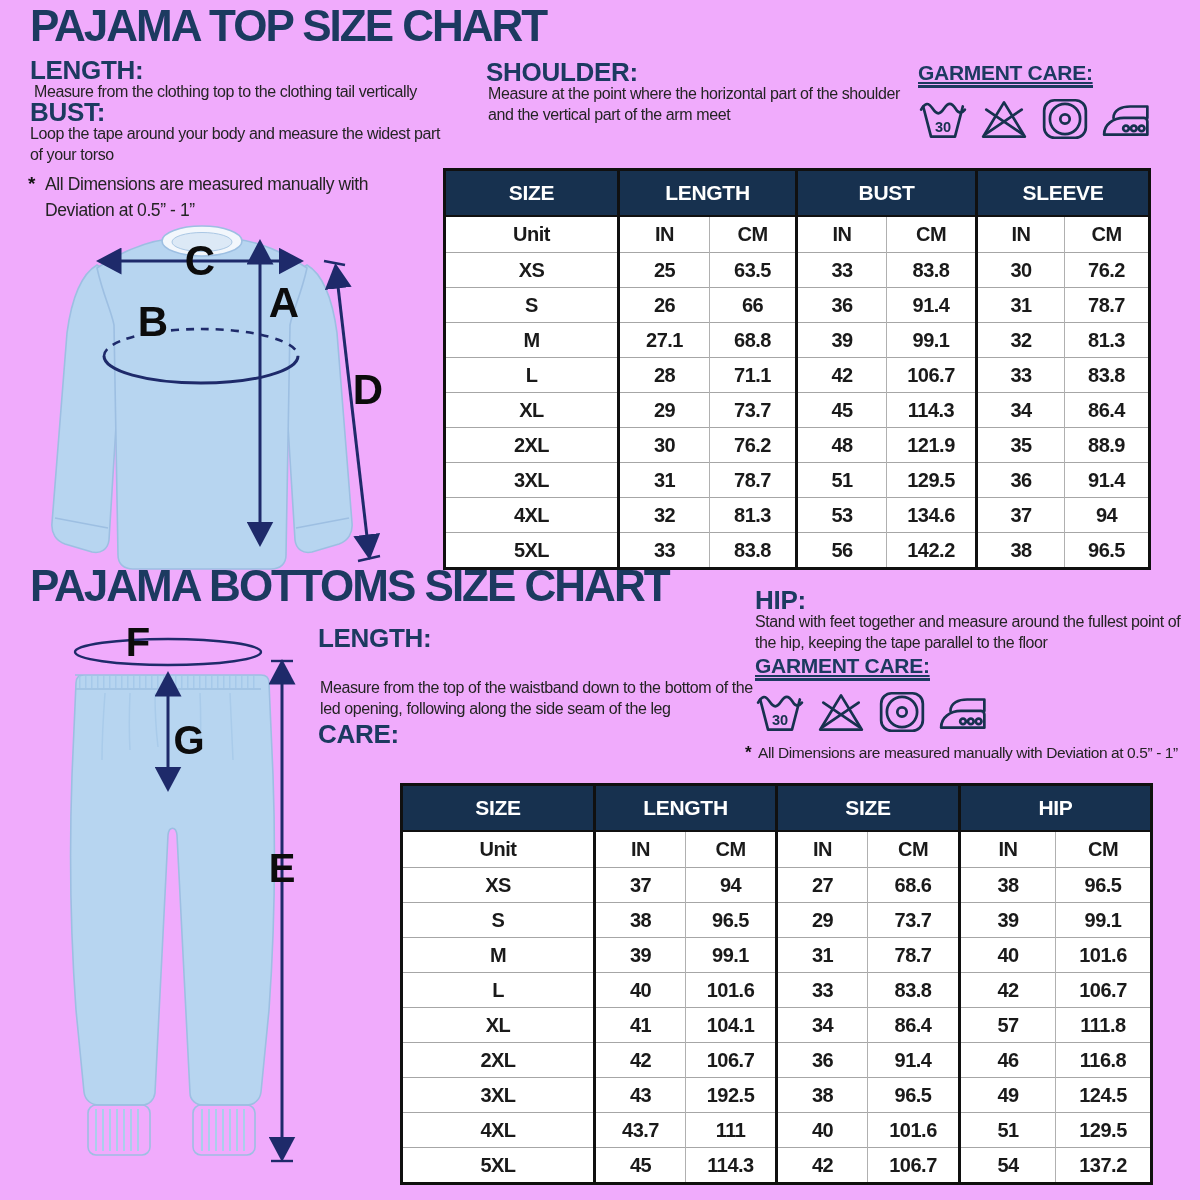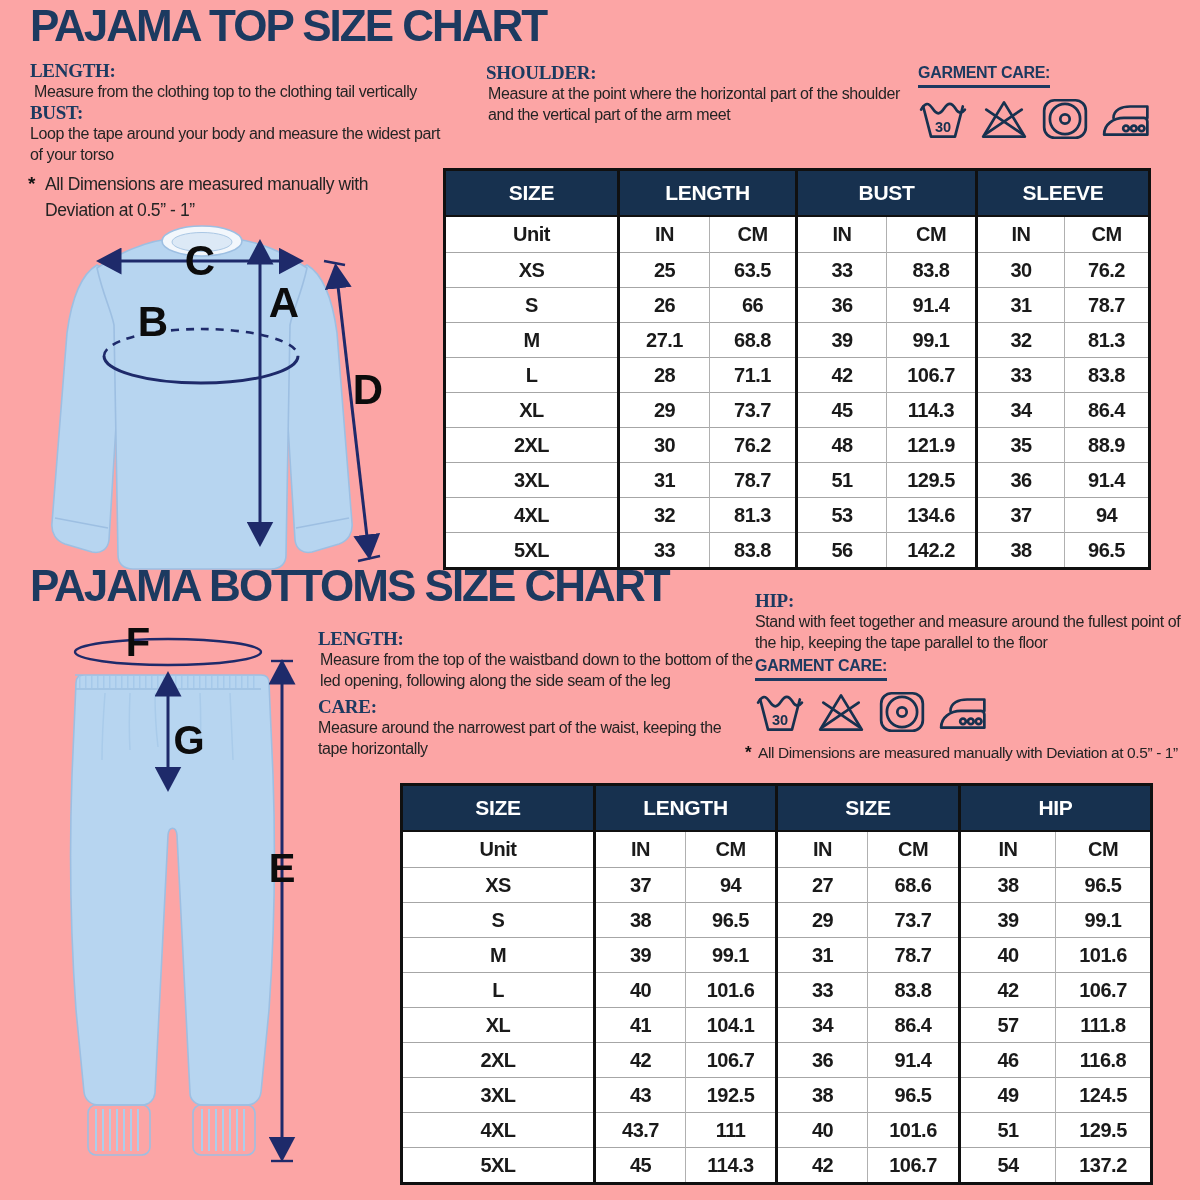--- a/index.html
+++ b/index.html
@@ -1,27 +1,27 @@
 <!DOCTYPE html>
 <html><head>
 <meta charset="utf-8">
 <style>
   html,body{margin:0;padding:0;background:#fff;}
-  .canvas{position:relative;width:1200px;height:1200px;background:#fca5a5;
+  .canvas{position:relative;width:1200px;height:1200px;background:#f0abfc;
           font-family:"Liberation Sans",sans-serif;color:#242424;overflow:hidden;}
   .abs{position:absolute;}
   .main-title{font-size:44px;font-weight:bold;color:#1c3a60;letter-spacing:-2px;white-space:nowrap;line-height:1;}
-  .h{font-size:19px;font-weight:bold;color:#1c3a60;letter-spacing:-0.3px;line-height:21px;font-family:Liberation Serif, serif;}
+  .h{font-size:26px;font-weight:bold;color:#1c3a60;letter-spacing:-0.3px;line-height:21px;}
   .b{font-size:16px;line-height:21px;color:#242424;letter-spacing:-0.4px;}
   .note{font-size:17.5px;line-height:26px;color:#242424;letter-spacing:-0.4px;padding-left:17px;position:absolute;}
   .note .ast{position:absolute;left:0;top:0;font-weight:bold;font-size:19px;color:#111;}
   .note-small{font-size:15.5px;letter-spacing:-0.4px;padding-left:13px;}
   .note-small .ast{font-size:17px;}
-  .gc-title{font-size:16px;font-weight:bold;color:#1c3a60;letter-spacing:-0.3px;
-            border-bottom:3px solid #1c3a60;display:inline-block;padding-bottom:1px;line-height:22px;}
+  .gc-title{font-size:21px;font-weight:bold;color:#1c3a60;letter-spacing:-0.3px;
+            border-bottom:3px solid #1c3a60;display:inline-block;padding-bottom:1px;line-height:22px;text-decoration:underline;}
   .icons{display:flex;gap:11px;margin-top:9px;align-items:flex-end;}
   .icons svg{display:block;}
   
   .size-table{border-collapse:collapse;table-layout:fixed;border:3px solid #101010;background:#fff;}
   .size-table th,.size-table td{text-align:center;vertical-align:middle;padding:0;overflow:hidden;}
   .size-table .grp-row th{background:#17314f;color:#ffffff;height:44px;font-size:21px;font-weight:bold;
                           letter-spacing:-0.3px;border-bottom:2px solid #101010;}
   .size-table .unit-row td{height:35px;}
   .size-table td{font-size:20px;font-weight:bold;letter-spacing:-0.5px;color:#1a1a1a;height:34px;
                  border-top:1.5px solid #a6a6a6;}
@@ -263,23 +263,22 @@
     </g>
     <g font-family="Liberation Sans, sans-serif" font-size="40" font-weight="bold" fill="#0c0c0c" text-anchor="middle">
       <text x="103" y="31">F</text>
       <text x="154" y="129">G</text>
       <text x="247" y="257">E</text>
     </g>
   </svg>
 
   <div class="abs" style="left:318px;top:628px;width:445px;">
     <div class="h">LENGTH:</div>
-    <div class="b" style="width:438px;padding-left:2px;">Measure from the top of the waistband down to the bottom of the led opening, following along the side seam of the leg</div>
+    <div class="b" style="width:438px;padding-left:2px;margin-top:28px;">Measure from the top of the waistband down to the bottom of the led opening, following along the side seam of the leg</div>
     <div class="h" style="margin-top:5px;">CARE:</div>
-    <div class="b" style="width:430px;">Measure around the narrowest part of the waist, keeping the tape horizontally</div>
   </div>
 
   <div class="abs" style="left:755px;top:590px;width:432px;">
     <div class="h">HIP:</div>
     <div class="b" style="width:430px;">Stand with feet together and measure around the fullest point of the hip, keeping the tape parallel to the floor</div>
   </div>
 
   <div class="abs" style="left:755px;top:655px;">
     <div class="gc-title">GARMENT CARE:</div>
     <div class="icons">

